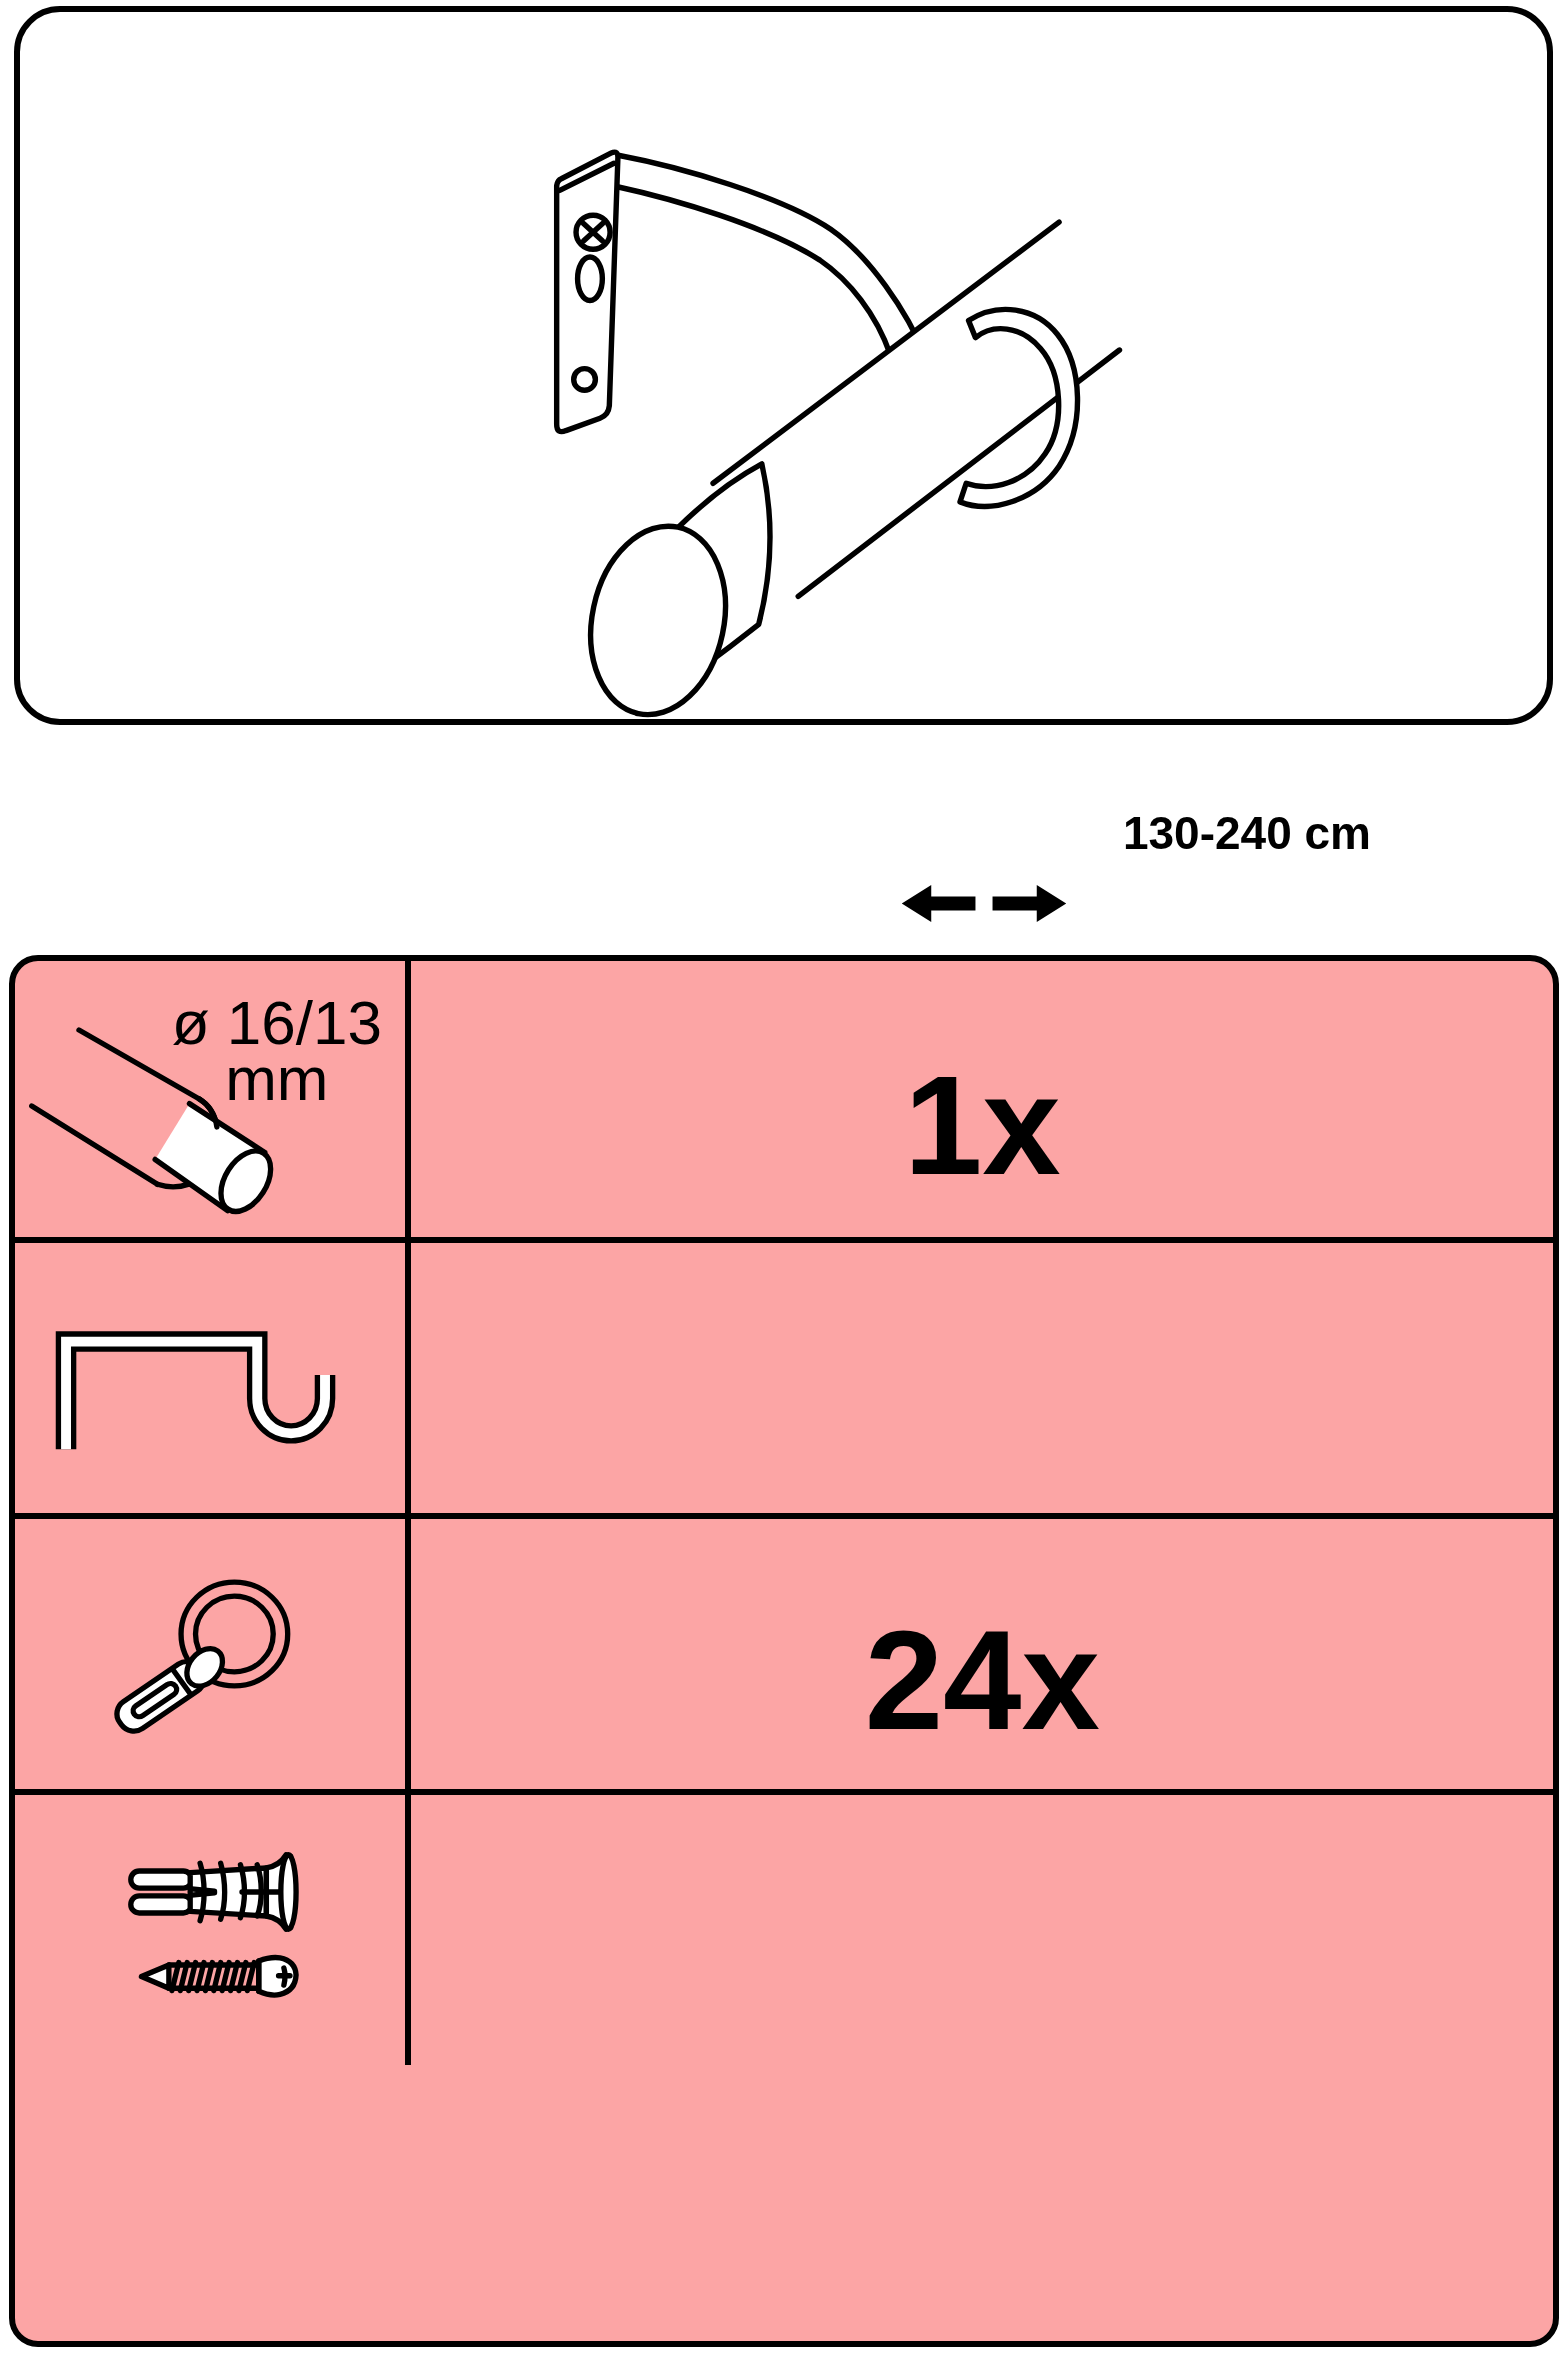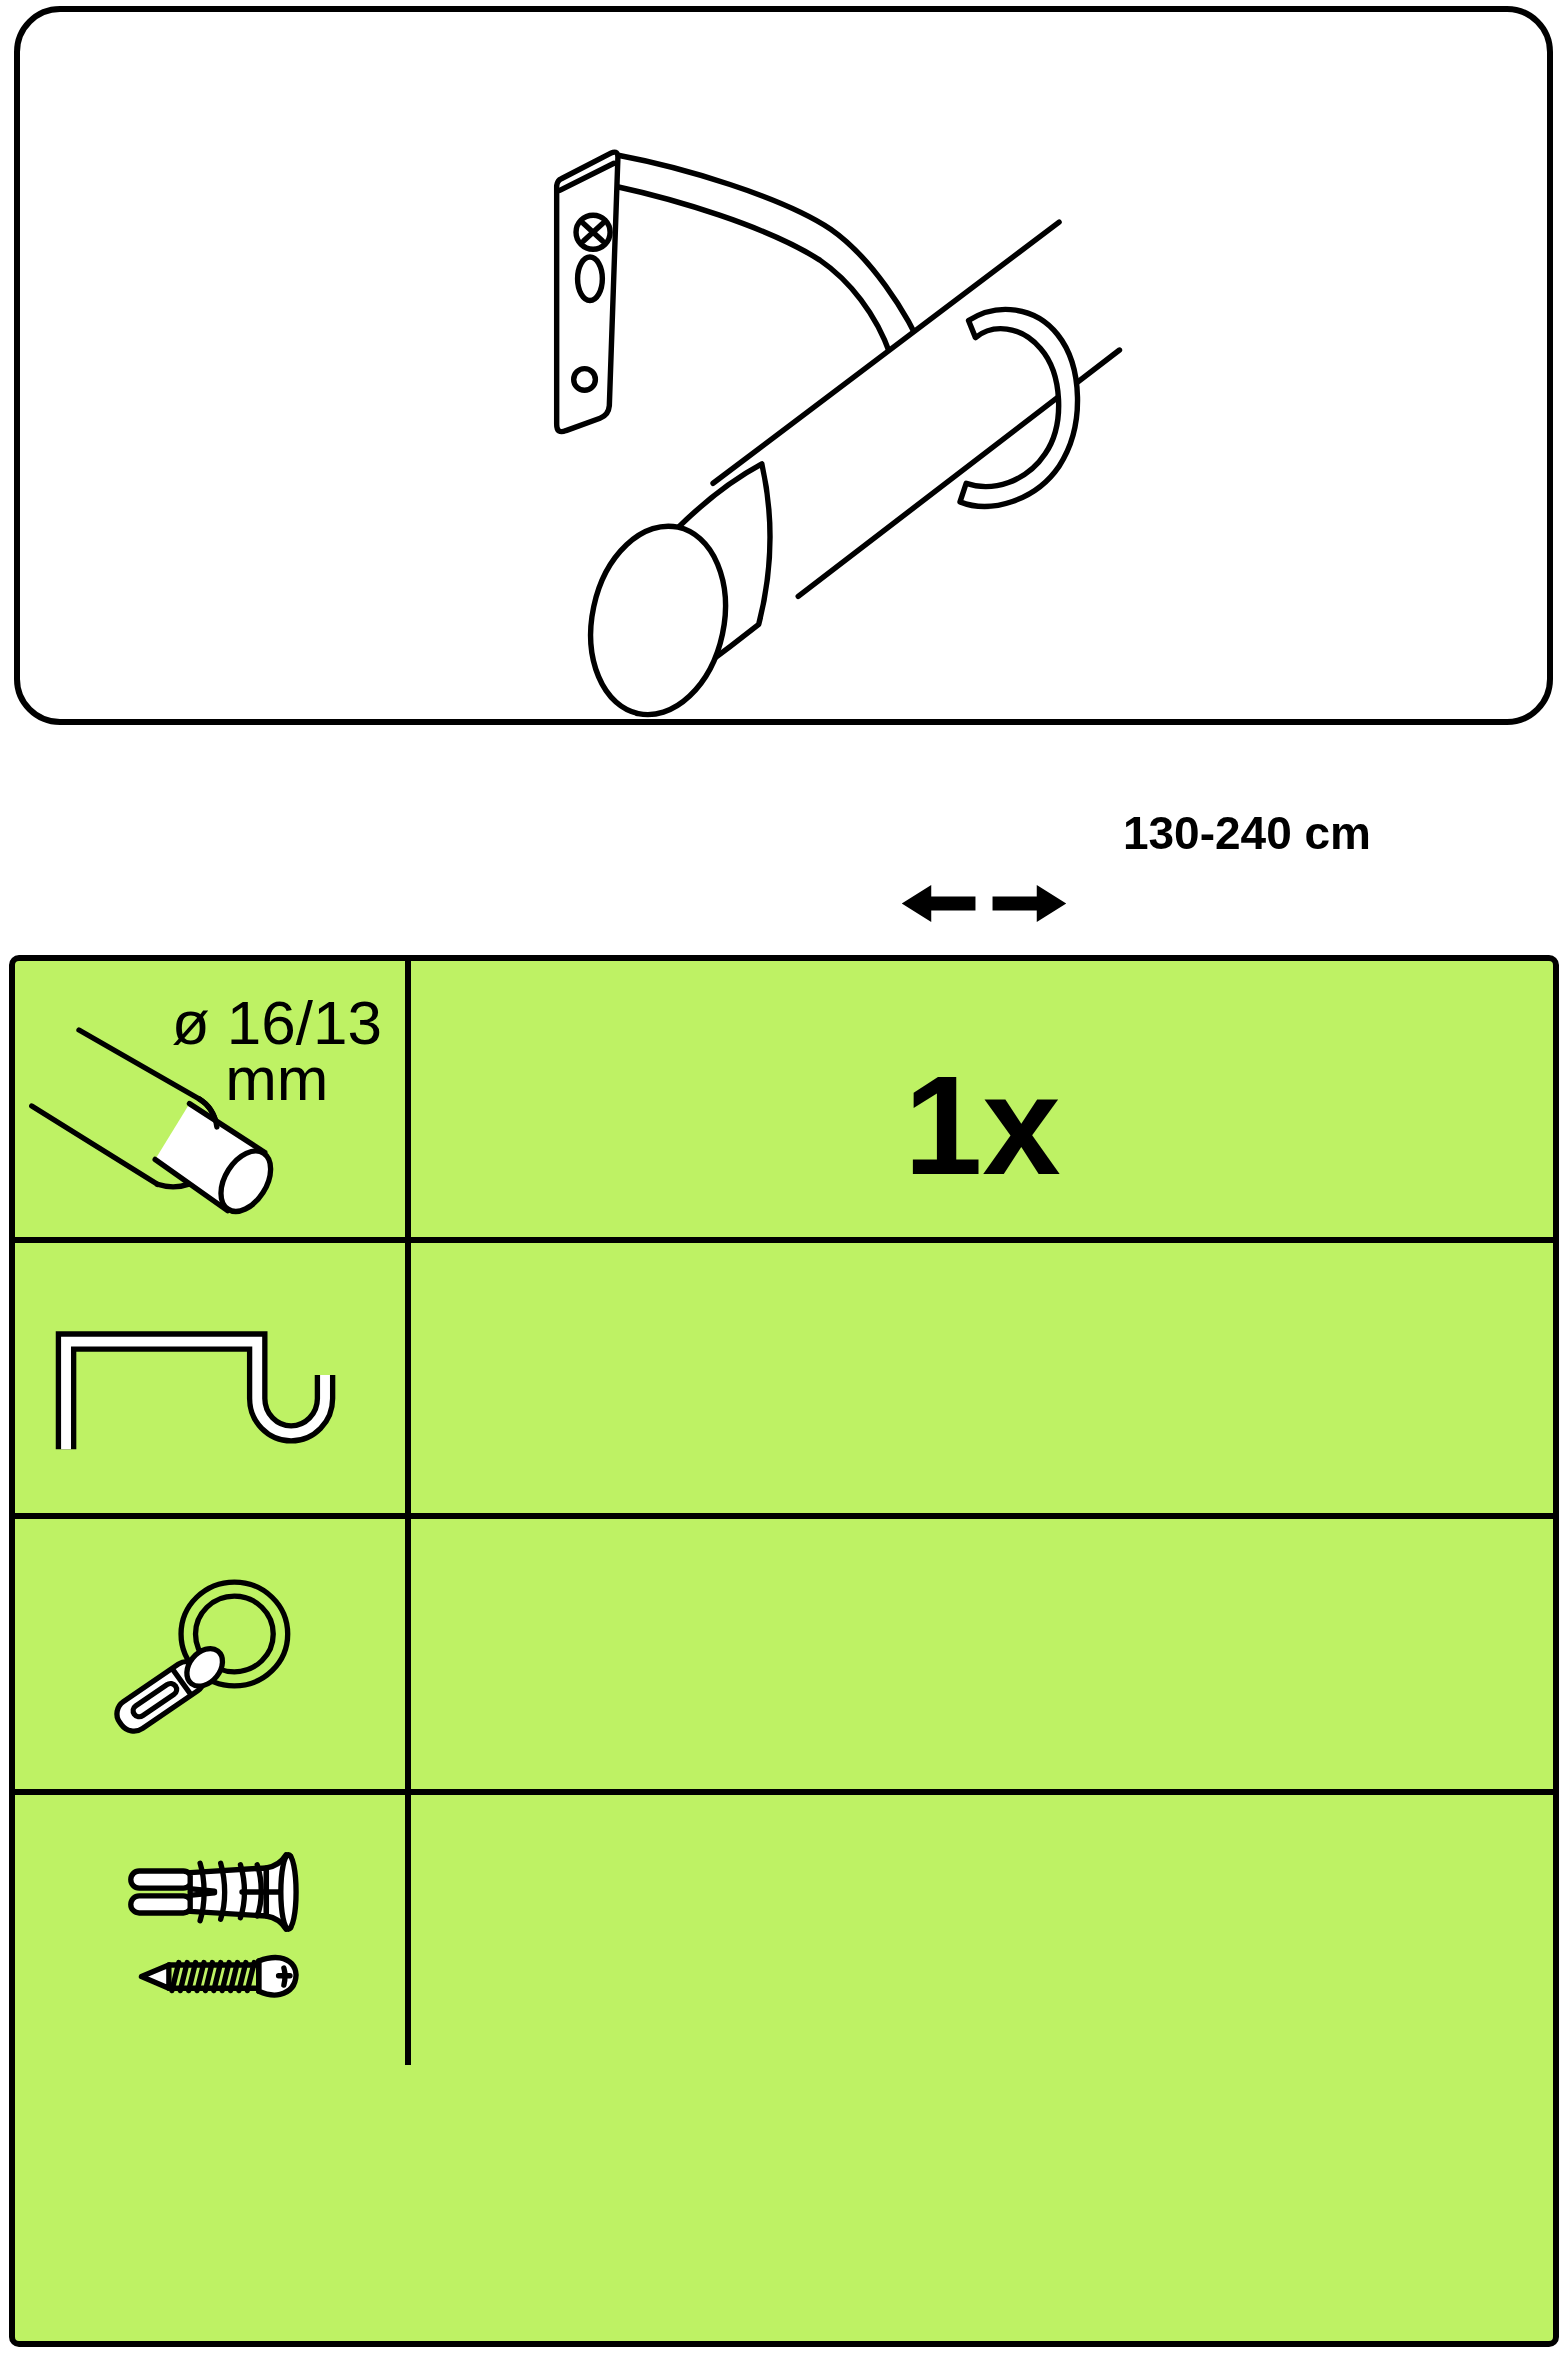--- a/index.html
+++ b/index.html
@@ -19,21 +19,21 @@
   .panel svg{position:absolute;left:-6.2px;top:-6.2px;width:1539px;height:719px;}
 
   .dim-label{
     position:absolute;left:597px;top:810px;width:774px;text-align:right;
     font-size:46px;font-weight:bold;line-height:1.0;letter-spacing:0;
   }
   .dim-arrows{position:absolute;left:894px;top:881px;width:180px;height:45px;}
 
   .parts-table{
     position:absolute;left:9.3px;top:955px;width:1550px;height:1392px;
-    border:6.2px solid #000;border-radius:10px;box-sizing:border-box;background:#bef264;
+    border:6.2px solid #000;border-radius:29px;box-sizing:border-box;background:#fca5a5;
     display:grid;grid-template-rows:repeat(5,1fr);overflow:hidden;
   }
   .prow{display:grid;grid-template-columns:396px 1fr;min-height:0;}
   .prow + .prow{border-top:6.2px solid #000;}
   .icon-cell{border-right:6.2px solid #000;position:relative;min-height:0;}
   .icon-cell svg{position:absolute;left:0;top:0;width:100%;height:100%;}
   .qty-cell{
     display:flex;align-items:center;justify-content:center;
     font-size:141px;font-weight:bold;line-height:1;padding-top:6.2px;margin-top:46px;
   }
@@ -116,20 +116,21 @@
         <circle class="stroke" cx="288" cy="155" r="70"></circle>
         <circle class="stroke" cx="288" cy="155" r="51"></circle>
         <g transform="translate(191 239) rotate(-35)">
           <rect class="wfill" x="-64" y="-22" width="128" height="44" rx="20"></rect>
           <rect class="stroke" stroke-width="6" x="-42" y="-8" width="66" height="16" rx="8"></rect>
           <path class="stroke" stroke-width="6" d="M 34,-20 L 34,20"></path>
         </g>
         <ellipse class="wfill" cx="249" cy="200" rx="20" ry="28" transform="rotate(38 249 200)"></ellipse>
       </svg>
     </div>
+    <div class="qty-cell">24x</div>
   </div>
 
   <div class="prow">
     <div class="icon-cell">
       <svg viewBox="0 0 512 348" preserveAspectRatio="none">
 
         <rect class="wfill" x="152" y="98" width="80" height="22" rx="11"></rect>
         <rect class="wfill" x="152" y="130" width="80" height="22" rx="11"></rect>
         <path class="wfill" d="M 230,100 L 330,94 L 330,156 L 230,150 Z"></path>
         <path class="stroke" stroke-width="6" d="M 243,88 C 250,110 250,140 243,162"></path>

